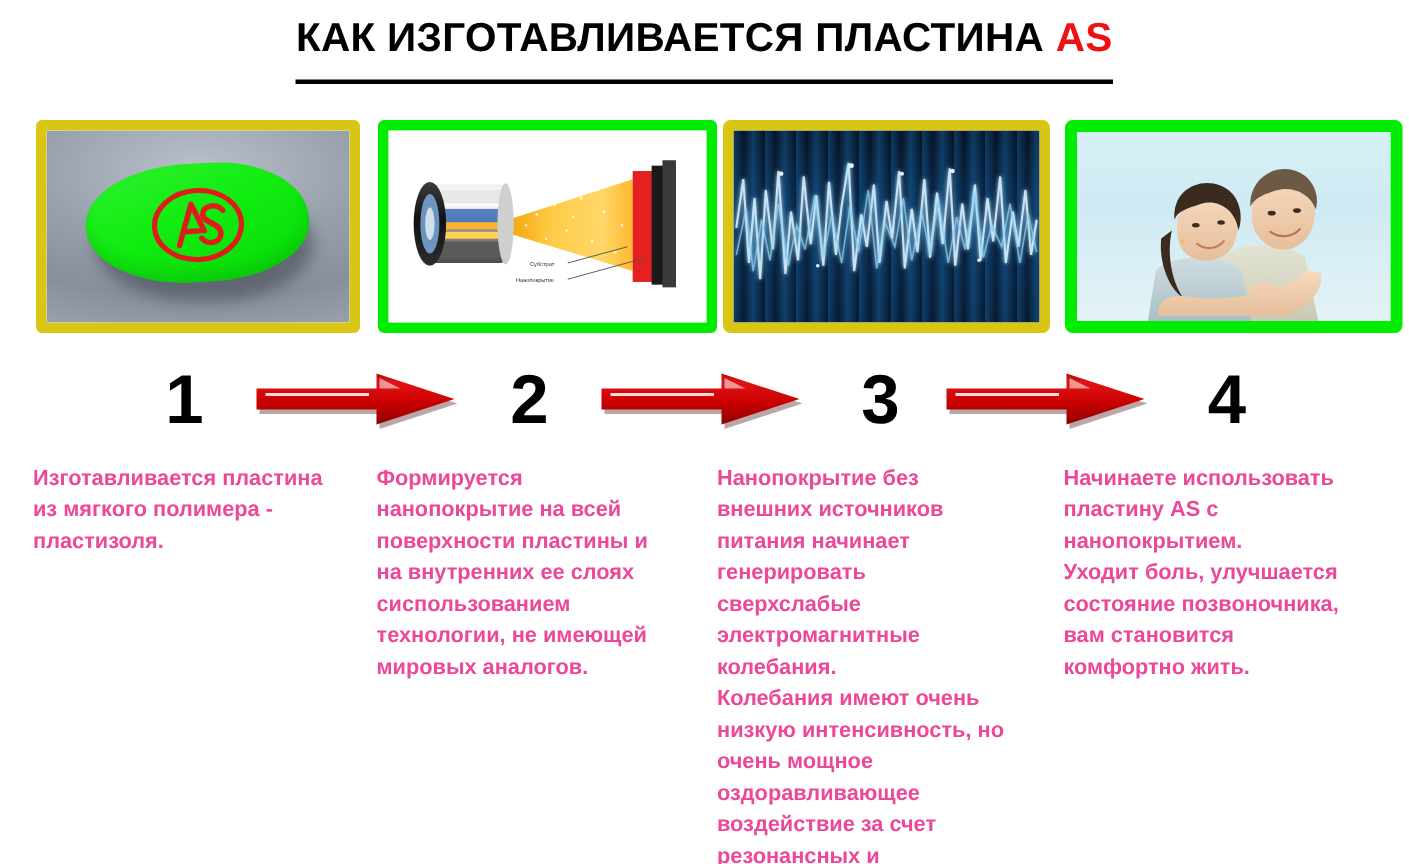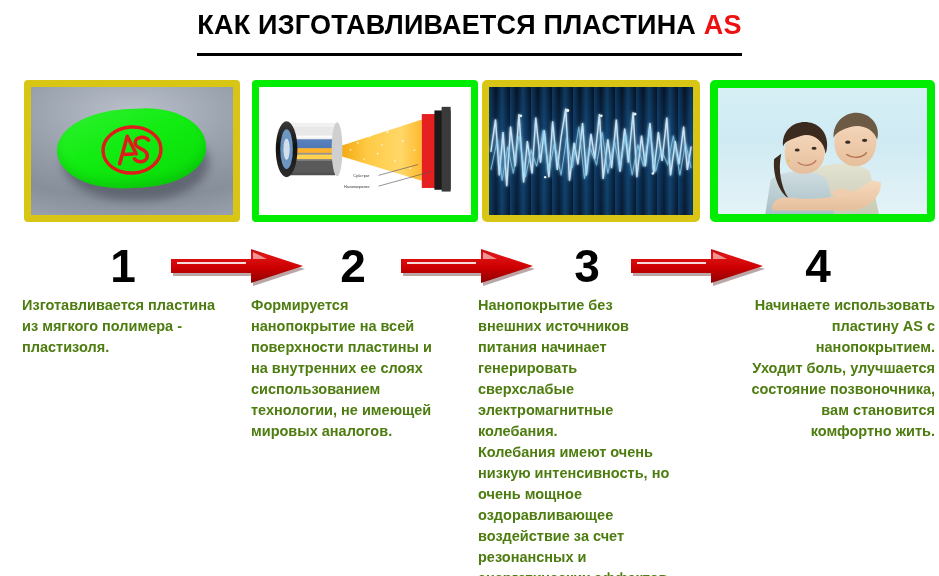--- a/index.html
+++ b/index.html
@@ -133,31 +133,31 @@
     width: 138px;
     height: 40px;
   }
   #arrow-1 { left: 168px; }
   #arrow-2 { left: 398px; }
   #arrow-3 { left: 628px; }
 
   
   .step-text {
     position: absolute;
-    top: 295px;
+    top: 309px;
     font-size: 14.5px;
     font-weight: bold;
-    color: #4d7c0f;
+    color: #ec4899;
     line-height: 21px;
     white-space: pre-line;
   }
   #text-1 { left: 22px;  width: 222px; }
   #text-2 { left: 251px; width: 222px; }
   #text-3 { left: 478px; width: 224px; }
-  #text-4 { left: 709px; width: 226px; text-align: right; }
+  #text-4 { left: 709px; width: 226px; }
 </style>
 </head>
 <body>
 
 <div id="title-bar">
   <div id="page-title"><span>КАК ИЗГОТАВЛИВАЕТСЯ ПЛАСТИНА </span><span class="accent">AS</span></div>
 </div>
 
 <div class="thumb" id="thumb-1">
   <div class="thumb-inner">

